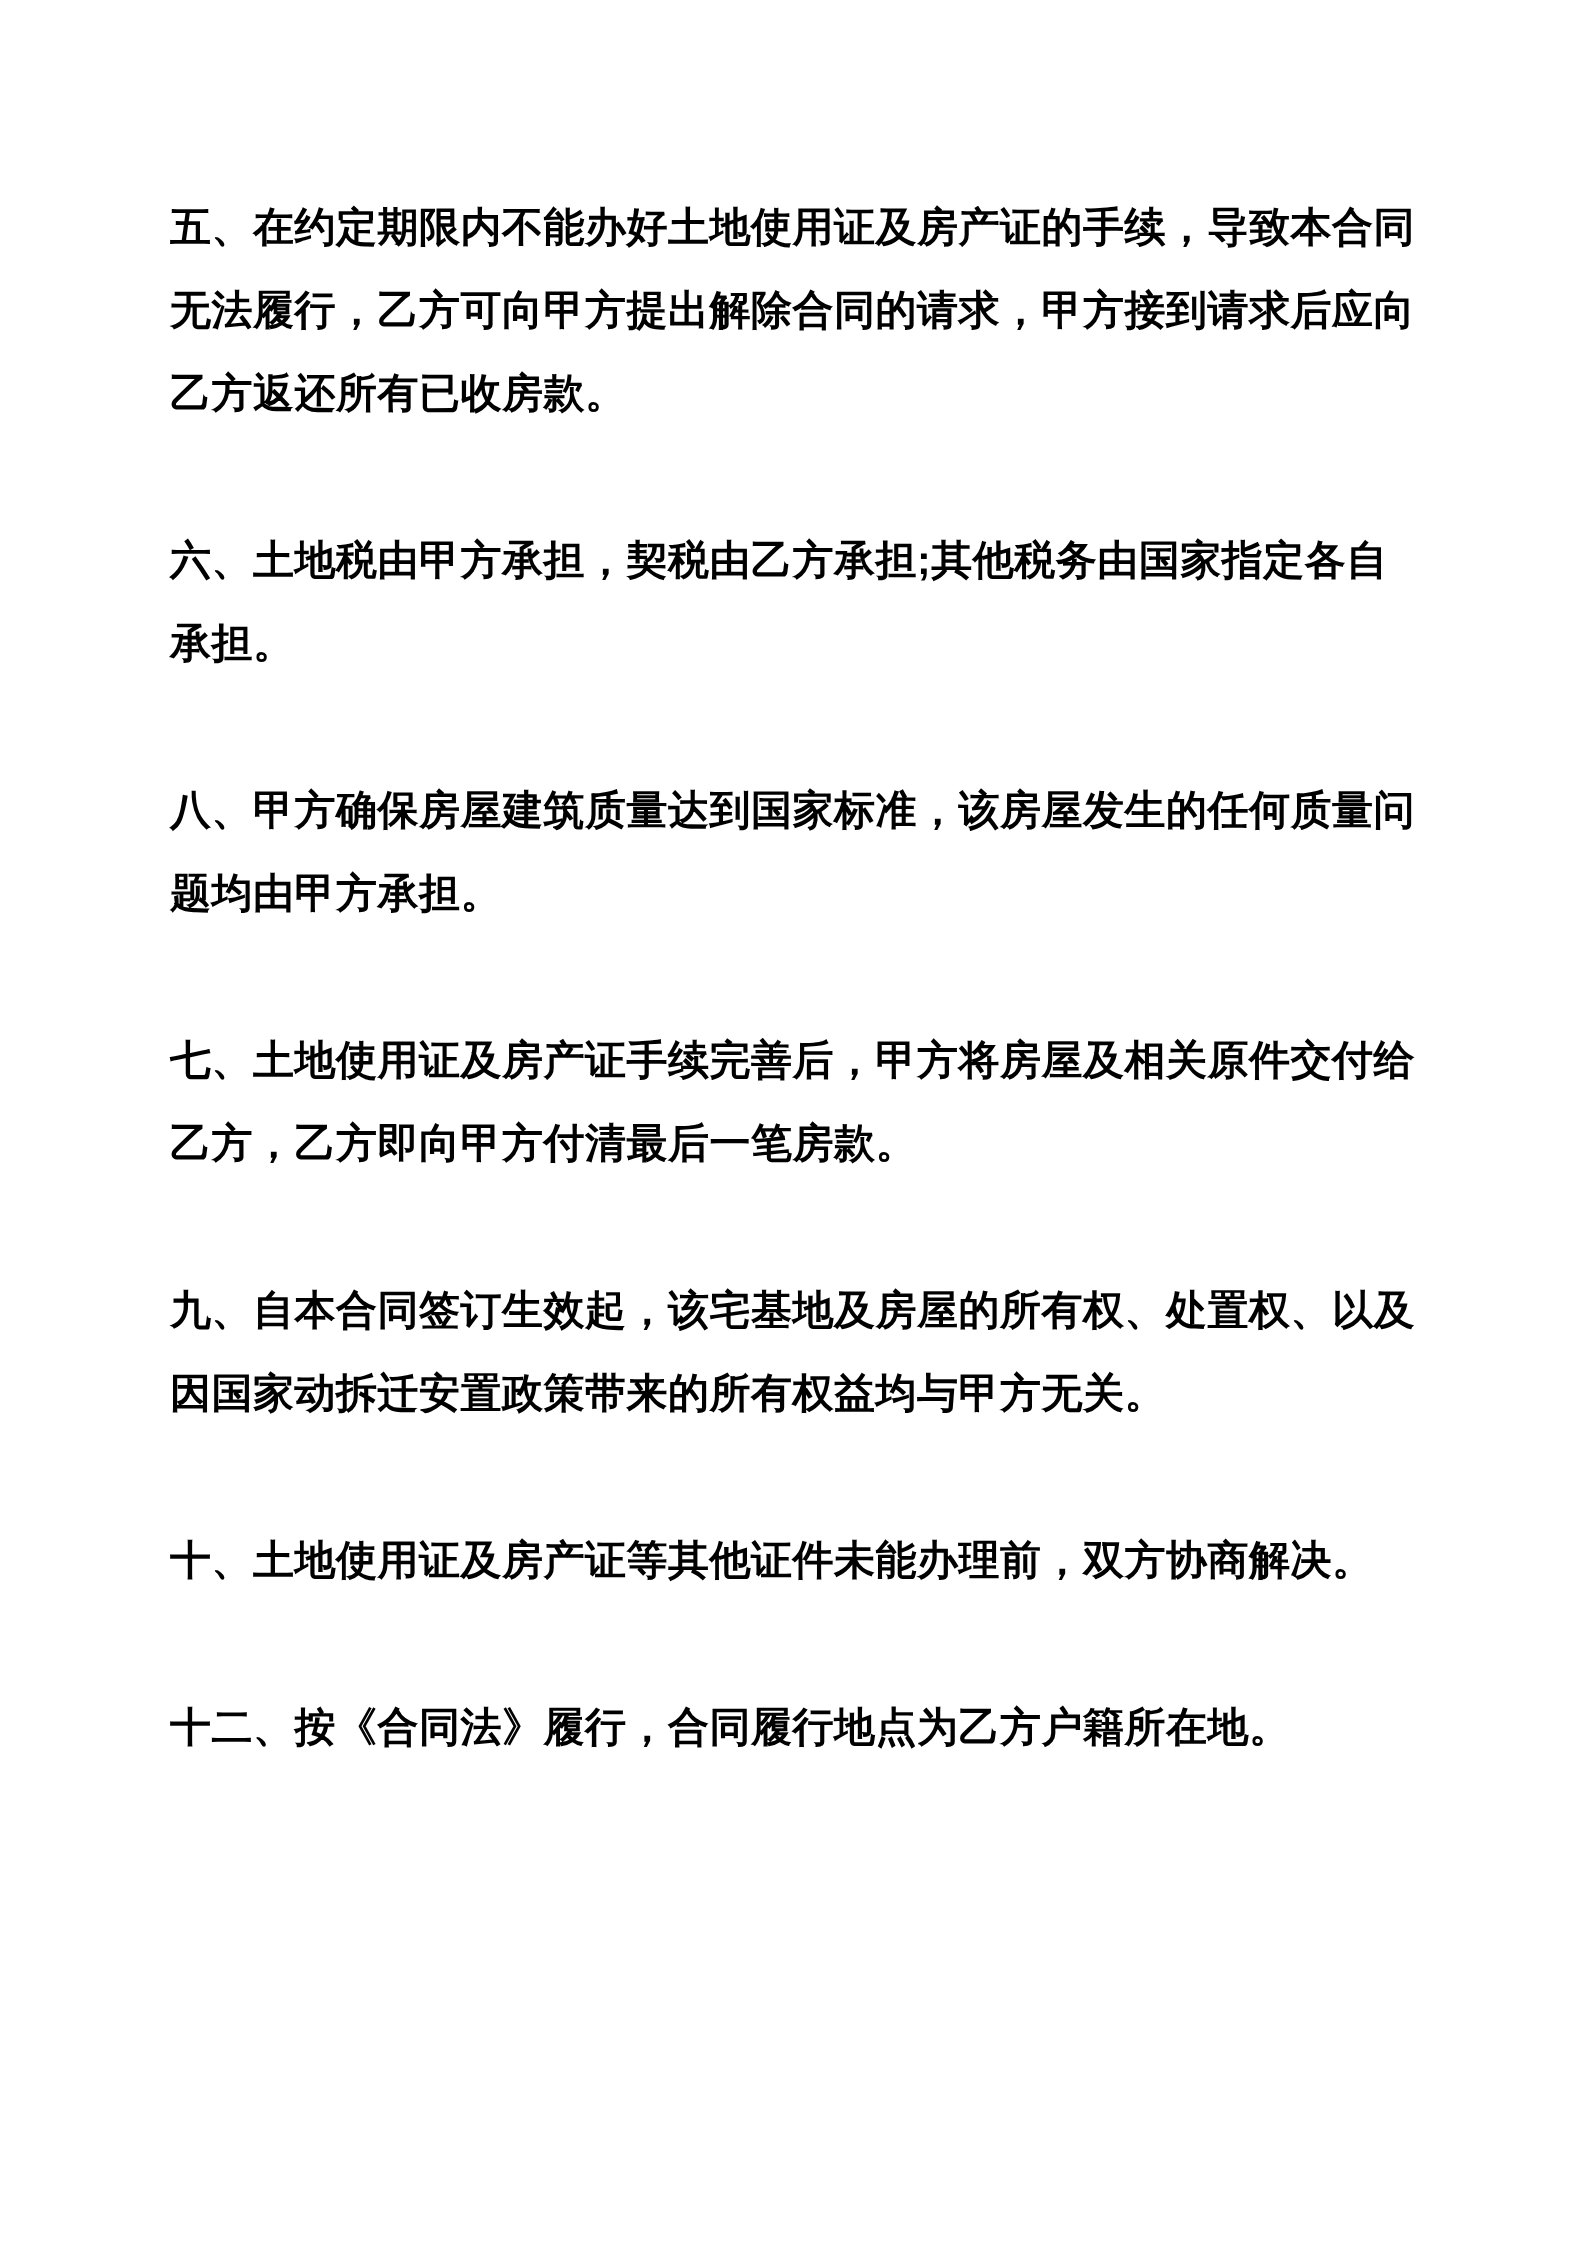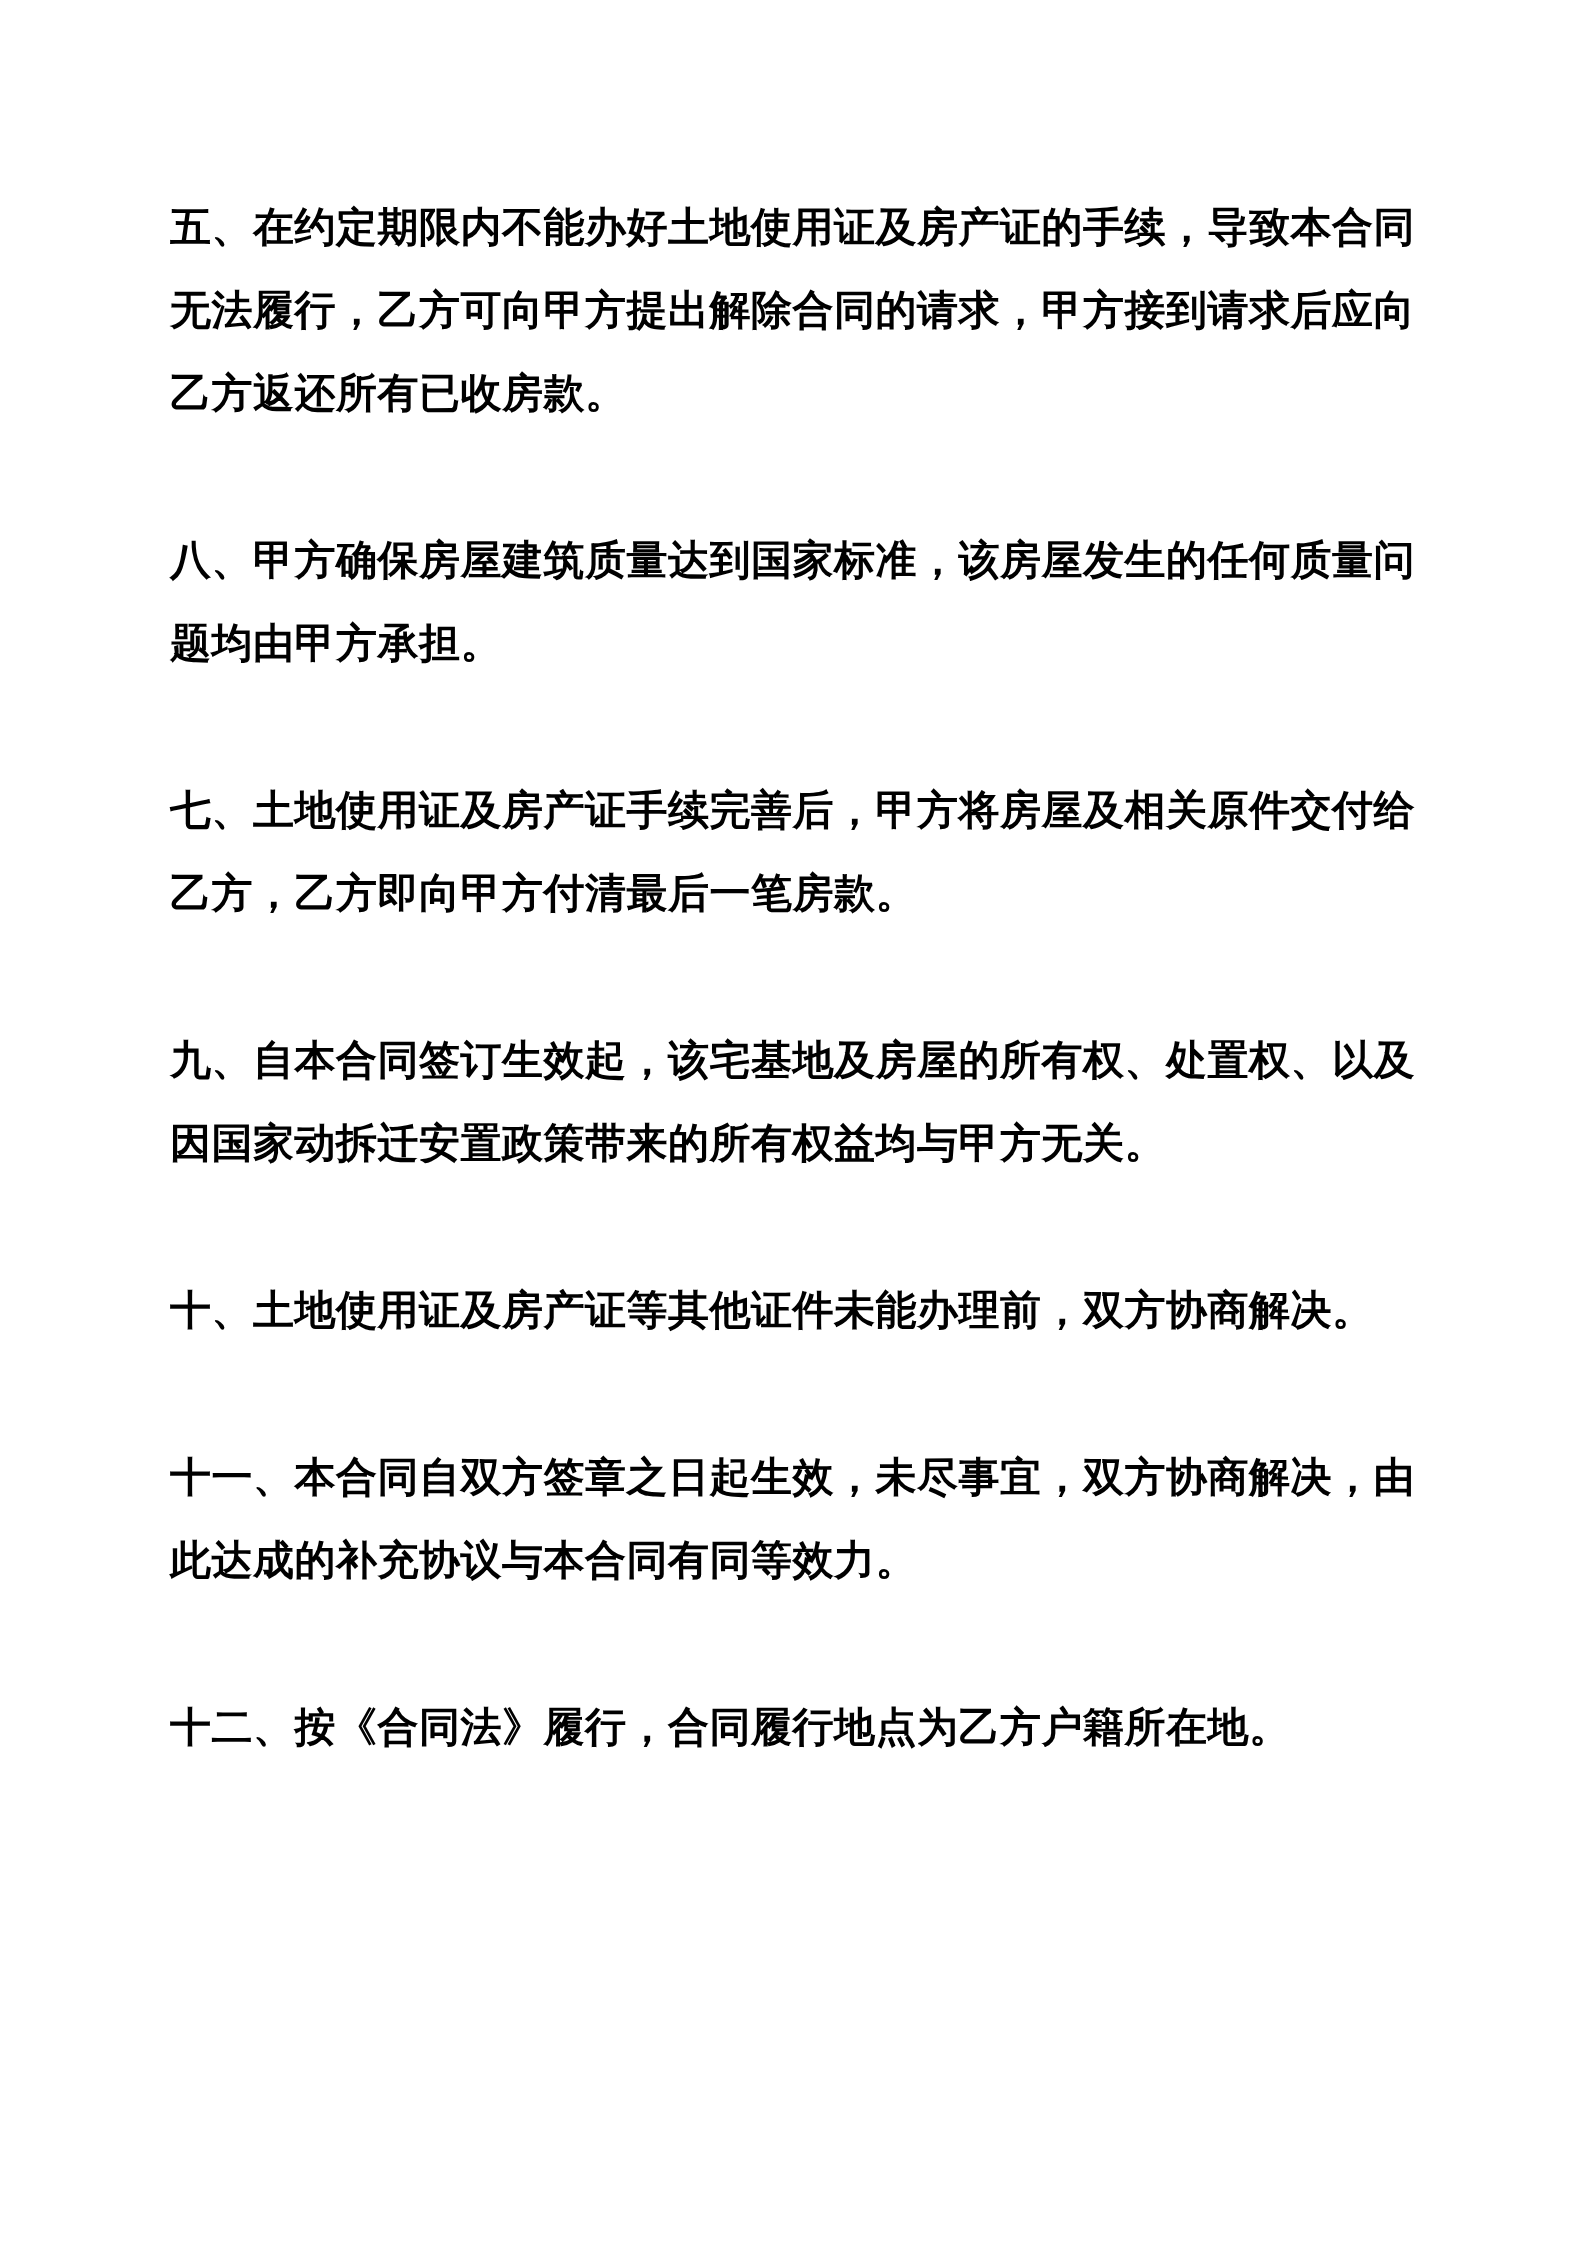--- a/index.html
+++ b/index.html
@@ -32,23 +32,23 @@
     text-align: justify;
   }
 </style>
 </head>
 <body>
 
 <div class="page">
   <p class="clause">五、在约定期限内不能办好土地使用证及房产证的手续，导致本合同
 无法履行，乙方可向甲方提出解除合同的请求，甲方接到请求后应向
 乙方返还所有已收房款。</p>
+  <p class="clause">六、土地税由甲方承担，契税由乙方承担;其他税务由国家指定各自
+承担。</p>
   <p class="clause">八、甲方确保房屋建筑质量达到国家标准，该房屋发生的任何质量问
 题均由甲方承担。</p>
   <p class="clause">七、土地使用证及房产证手续完善后，甲方将房屋及相关原件交付给
 乙方，乙方即向甲方付清最后一笔房款。</p>
   <p class="clause">九、自本合同签订生效起，该宅基地及房屋的所有权、处置权、以及
 因国家动拆迁安置政策带来的所有权益均与甲方无关。</p>
   <p class="clause">十、土地使用证及房产证等其他证件未能办理前，双方协商解决。</p>
-  <p class="clause">十一、本合同自双方签章之日起生效，未尽事宜，双方协商解决，由
-此达成的补充协议与本合同有同等效力。</p>
   <p class="clause">十二、按《合同法》履行，合同履行地点为乙方户籍所在地。</p>
 </div>
 
 </body></html>

